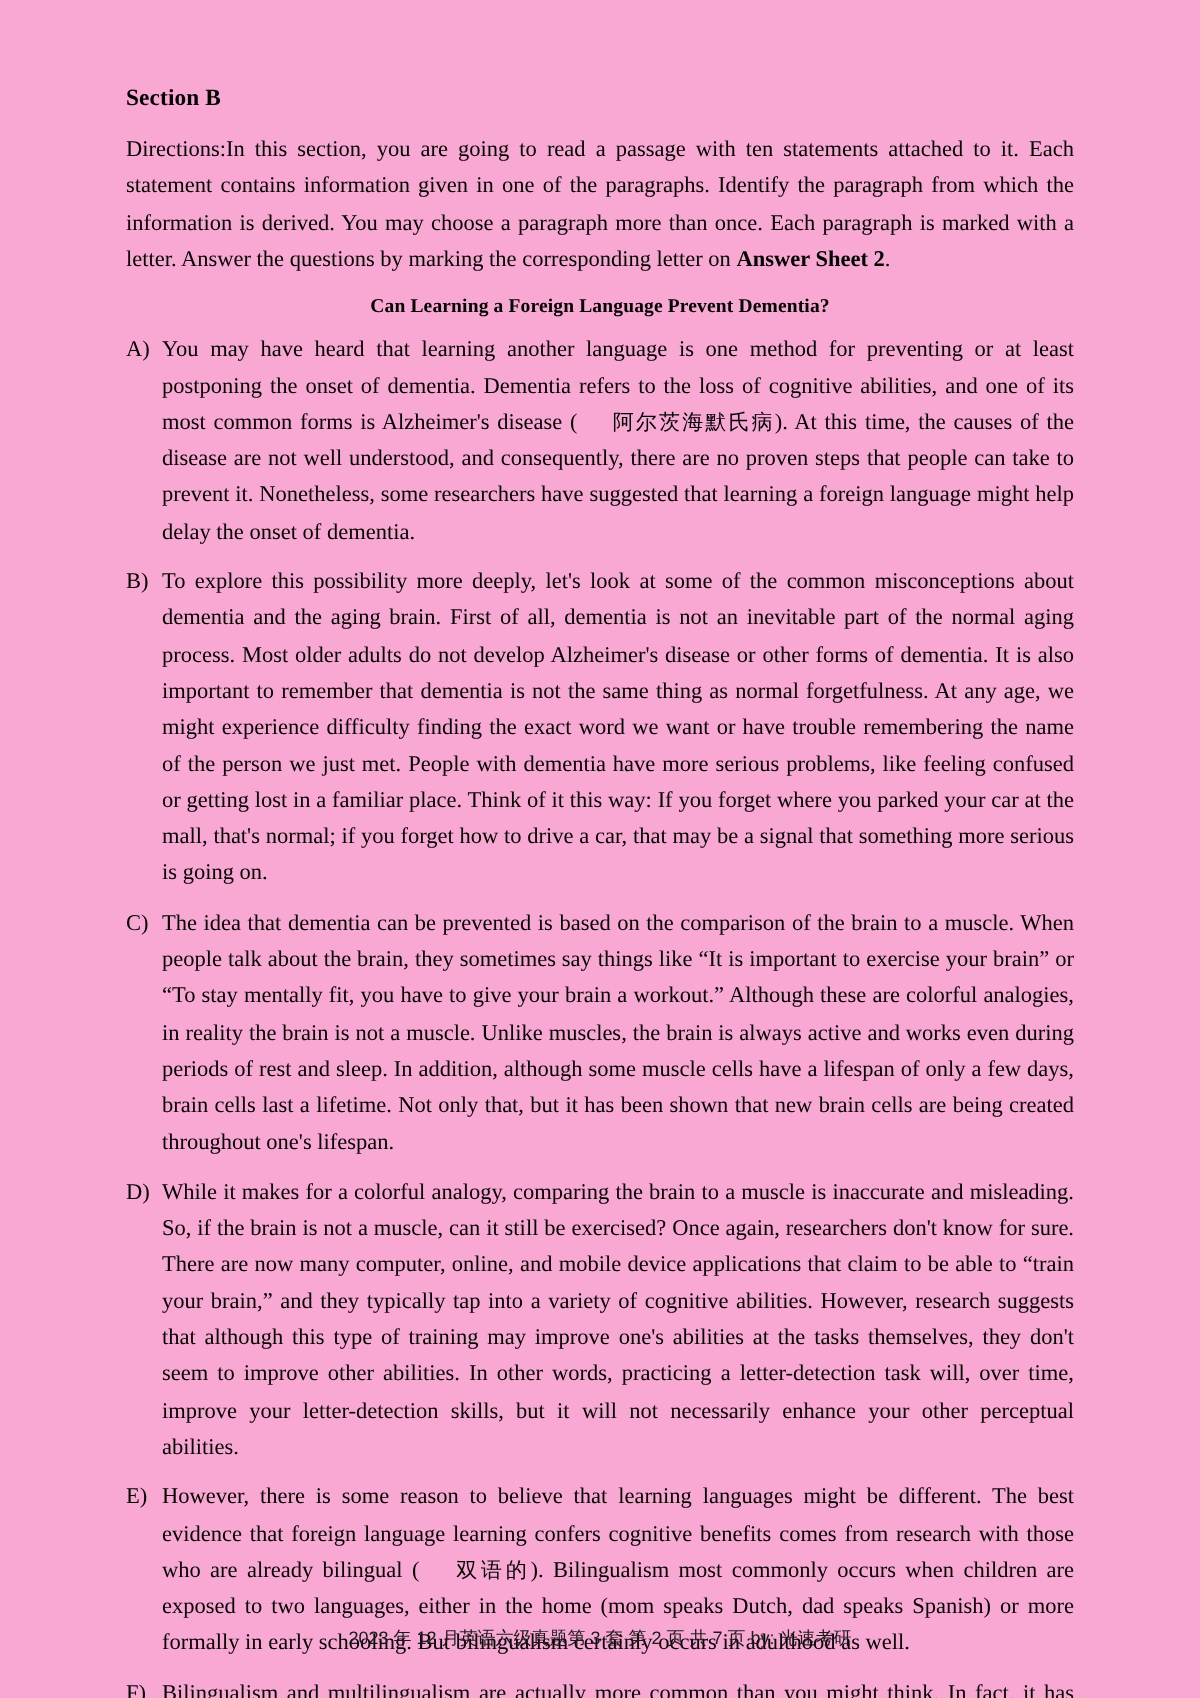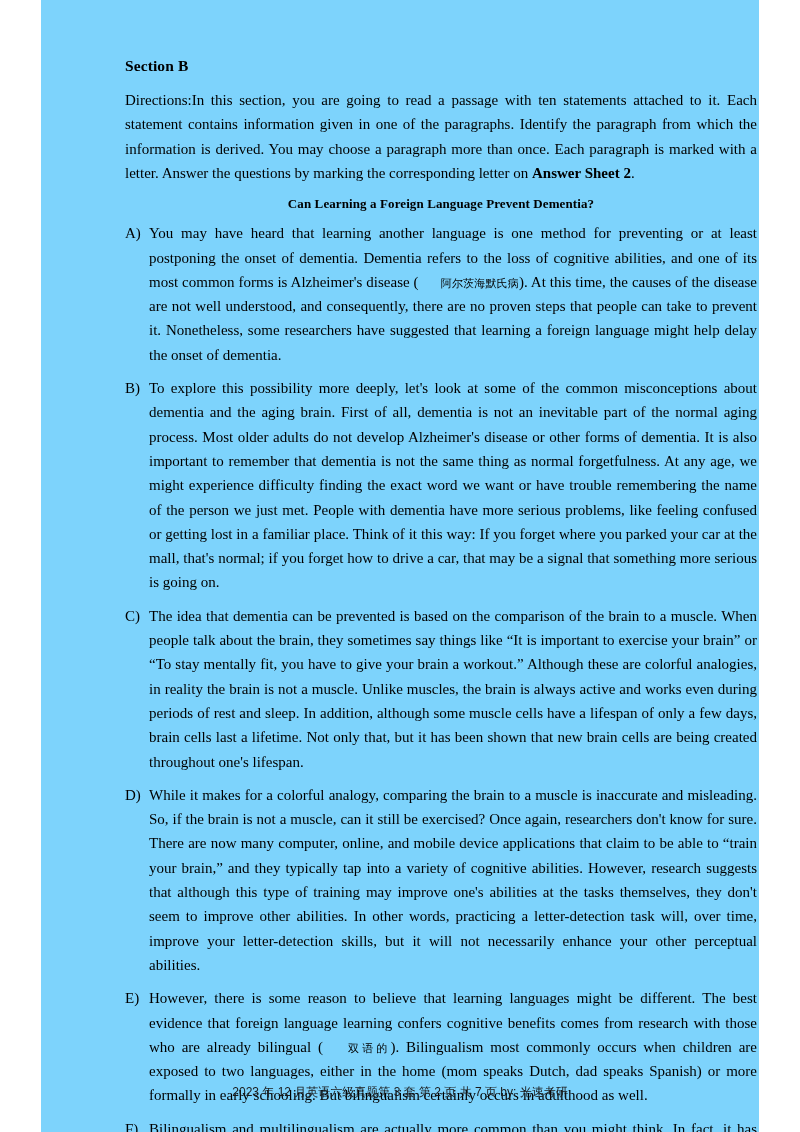--- a/index.html
+++ b/index.html
@@ -8,24 +8,24 @@
     padding: 0;
     background: #ffffff;
   }
   body {
     font-family: "Liberation Serif", "DejaVu Serif", serif;
     color: #000000;
     -webkit-font-smoothing: antialiased;
   }
   .page {
     position: relative;
-    width: 718px;
+    width: 800px;
     height: 1132px;
     margin: 0 auto;
-    background: #7dd3fc;
+    background: #f9a8d4;
     box-sizing: border-box;
     overflow: hidden;
   }
   .content {
     position: absolute;
     left: 84px;
     top: 56px;
     width: 632px;
   }
   .section-heading {
@@ -79,21 +79,21 @@
     text-align: justify;
     text-justify: inter-word;
     hyphens: none;
   }
   .para-text.last-clip {
     text-align: justify;
   }
   .it { }
   .cn {
     font-family: "DejaVu Sans", "Liberation Sans", sans-serif;
-    font-size: 11px;
+    font-size: 14px;
     font-style: normal;
     padding-left: 22px;
   }
   .footer {
     position: absolute;
     left: 0;
     right: 0;
     top: 1084px;
     text-align: center;
     font-size: 12.5px;

